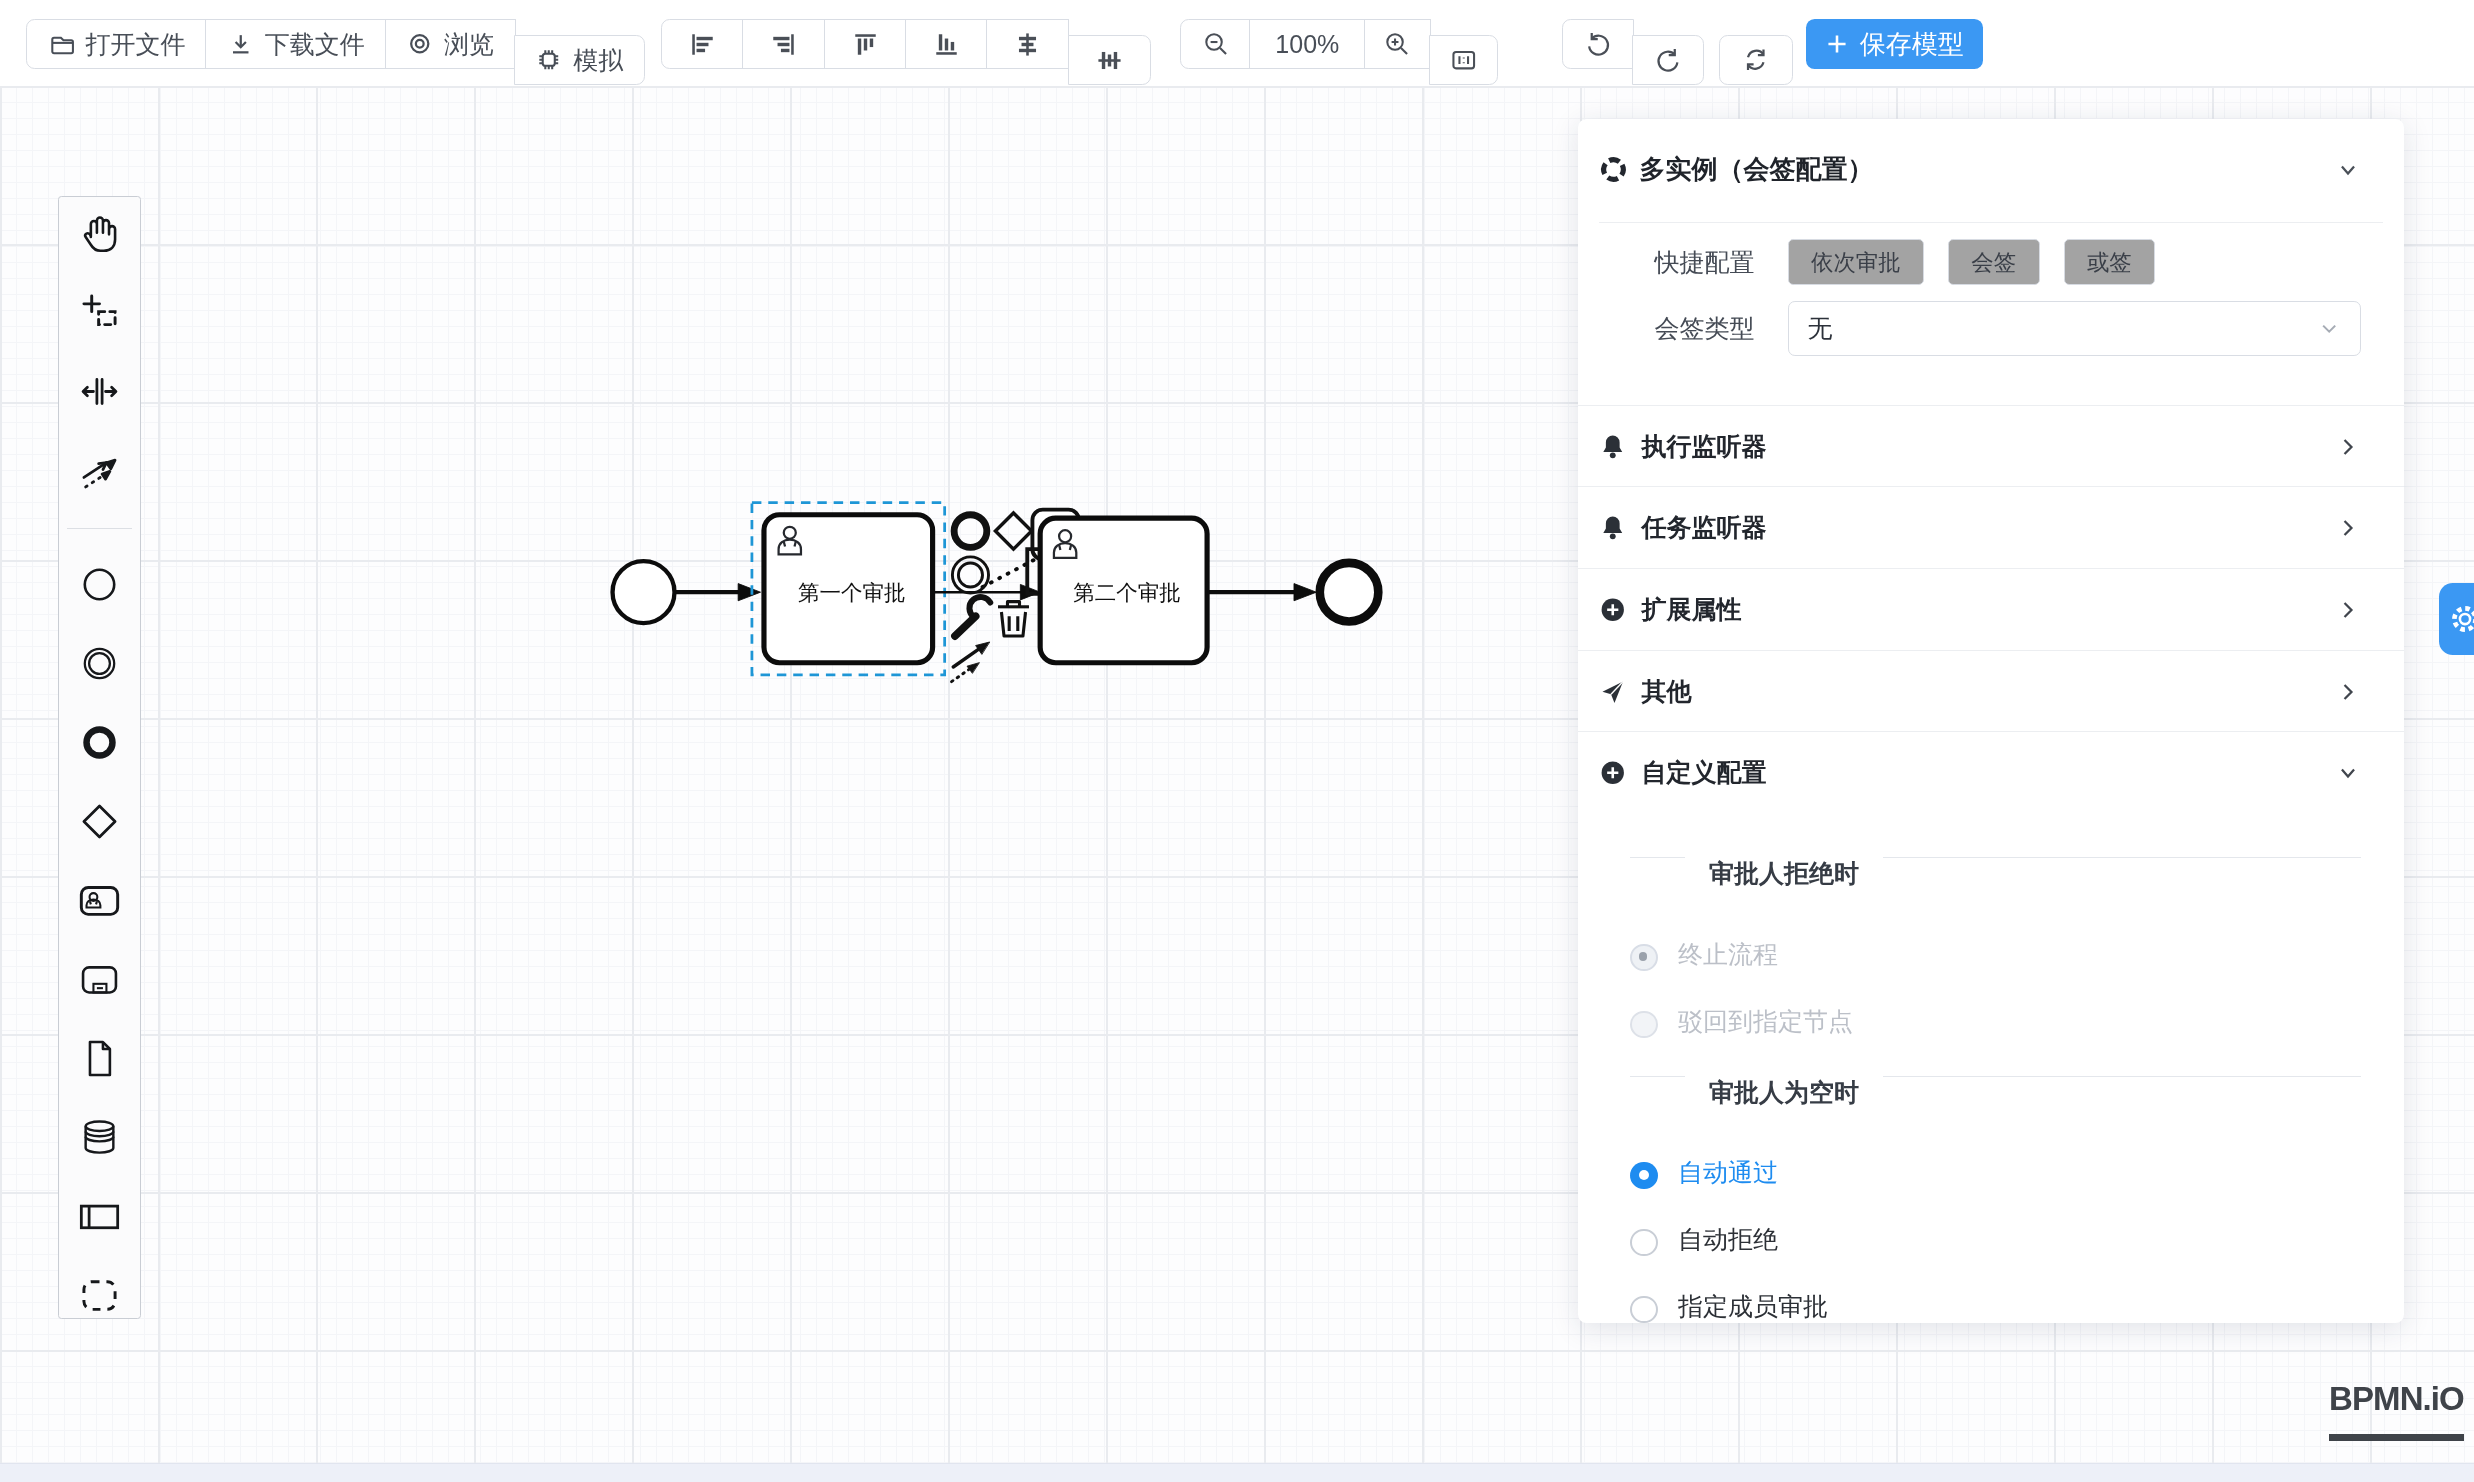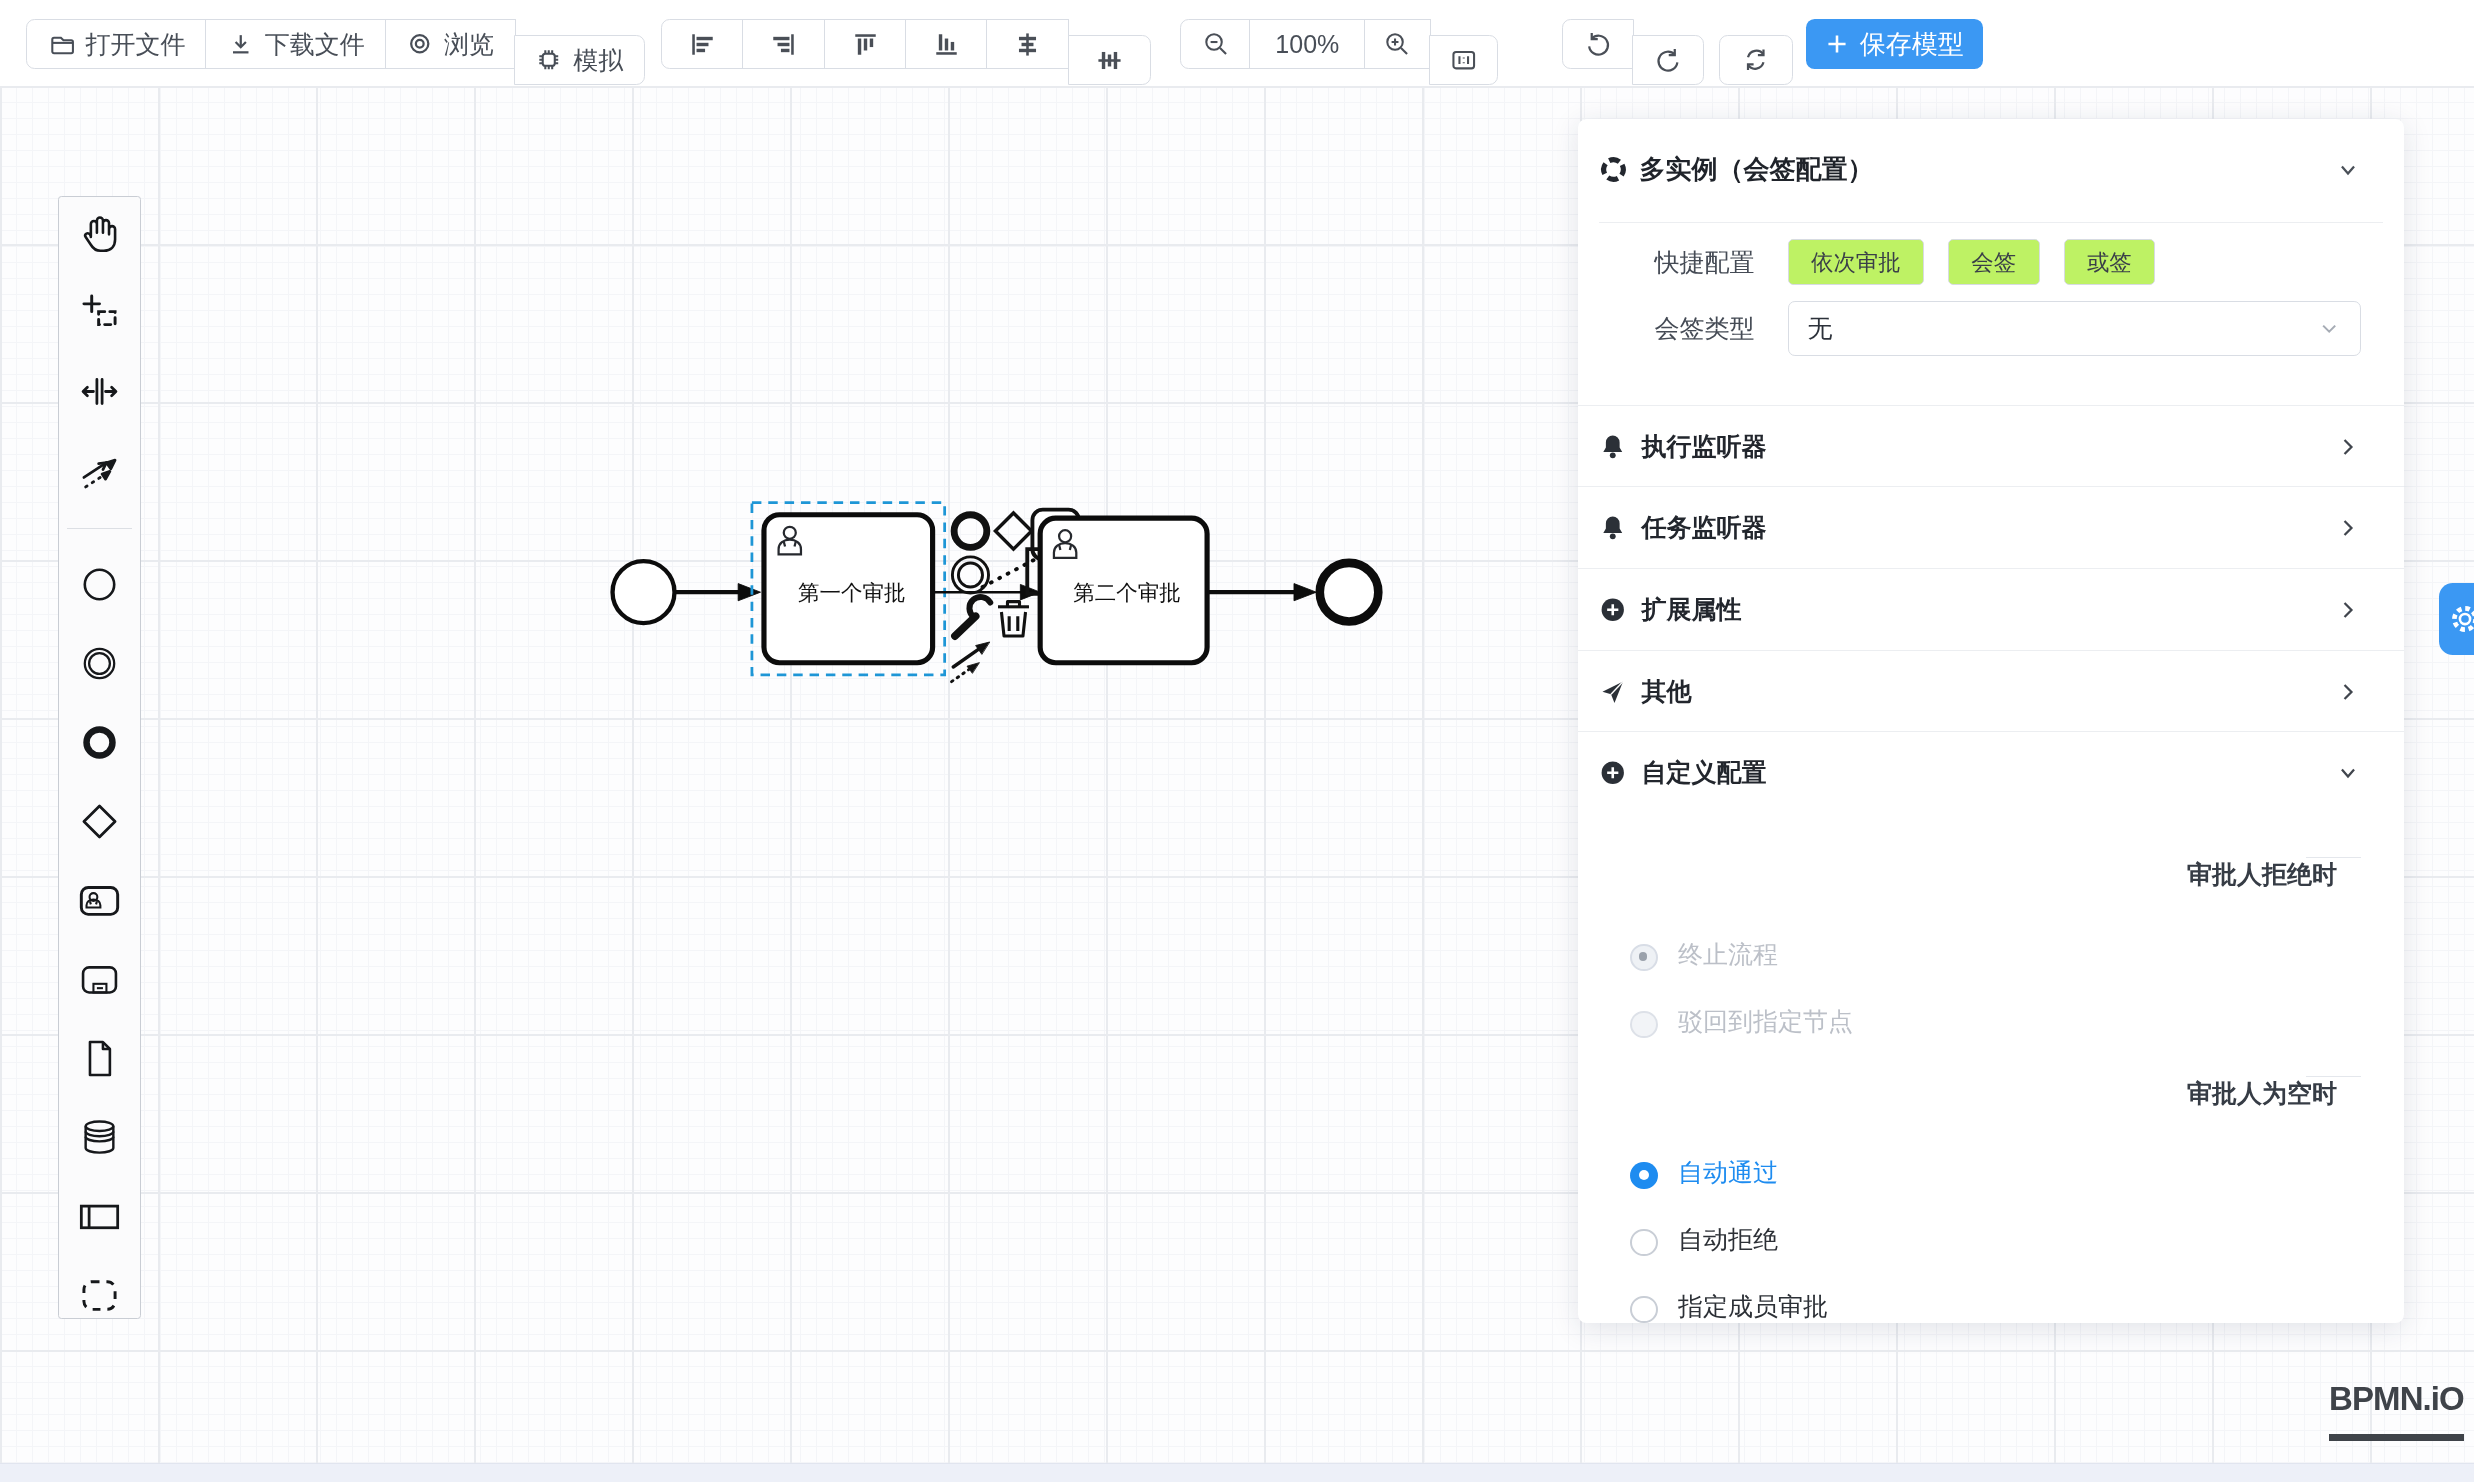--- a/index.html
+++ b/index.html
@@ -57,34 +57,34 @@
   }
   .prow { position:absolute; left:0; width:100%; }
   .phead { top:20.6px; height:60px; display:flex; align-items:center; padding:0 43px 0 20.6px; cursor:pointer; }
   .phead .ptitle { font-size:26px; font-weight:700; color:#1f232a; margin-left:12px; }
   .phead .spacer { flex:1; }
   .pdivider { position:absolute; left:20.6px; right:20.6px; height:0; border-top:1.7px solid #eceef1; }
   .formrow { display:flex; align-items:center; }
   .flabel { width:156px; text-align:right; font-size:25px; color:#454b55; flex:none; }
   .qbtn {
     height:46px; padding:0 22.4px; border:1.7px solid #d7dbe2; border-radius:5.2px;
-    background:#bef264; font-size:22.4px; color:#3a3f48; display:flex; align-items:center; cursor:pointer;
+    background:#a3a3a3; font-size:22.4px; color:#3a3f48; display:flex; align-items:center; cursor:pointer;
   }
   .selectbox {
     margin-left:33px; width:573px; height:55px; border:1.7px solid #d9dde4; border-radius:6.9px;
     display:flex; align-items:center; padding:0 19px; cursor:pointer; background:#fff;
   }
   .selectbox .val { font-size:25px; color:#2c313a; flex:1; }
   .sectionrow {
     height:82px; display:flex; align-items:center; padding:0 43px 0 20.6px;
     border-top:1.7px solid #eceef1; cursor:pointer;
   }
   .sectionrow .slabel { font-size:25px; font-weight:600; color:#22262d; margin-left:15.5px; }
   .sectionrow .spacer { flex:1; }
-  .subtitle { display:flex; align-items:flex-end; padding:0 43px 0 52px; height:34px;flex-direction:column; }
+  .subtitle { display:flex; align-items:flex-start; padding:0 43px 0 52px; height:34px; }
   .subtitle .ln { height:0; border-top:1.7px solid #e4e7ec; }
   .subtitle .ln.s { width:55px; }
   .subtitle .ln.l { flex:1; }
   .subtitle .txt { font-size:25px; font-weight:700; color:#363c45; margin:0 24px; }
   .radiorow { display:flex; align-items:flex-end; padding-left:52px; height:55px; cursor:pointer; }
   .radio { width:27.5px; height:27.5px; border-radius:50%; flex:none; position:relative; }
   .radio.checked { background:#1e8cf0; }
   .radio.checked::after { content:""; position:absolute; left:8.6px; top:8.6px; width:10.3px; height:10.3px; border-radius:50%; background:#fff; }
   .radio.off { background:#fff; border:2.6px solid #c9ced6; }
   .radio.dis-on { background:#eef1f5; border:2.6px solid #d8dde6; }

